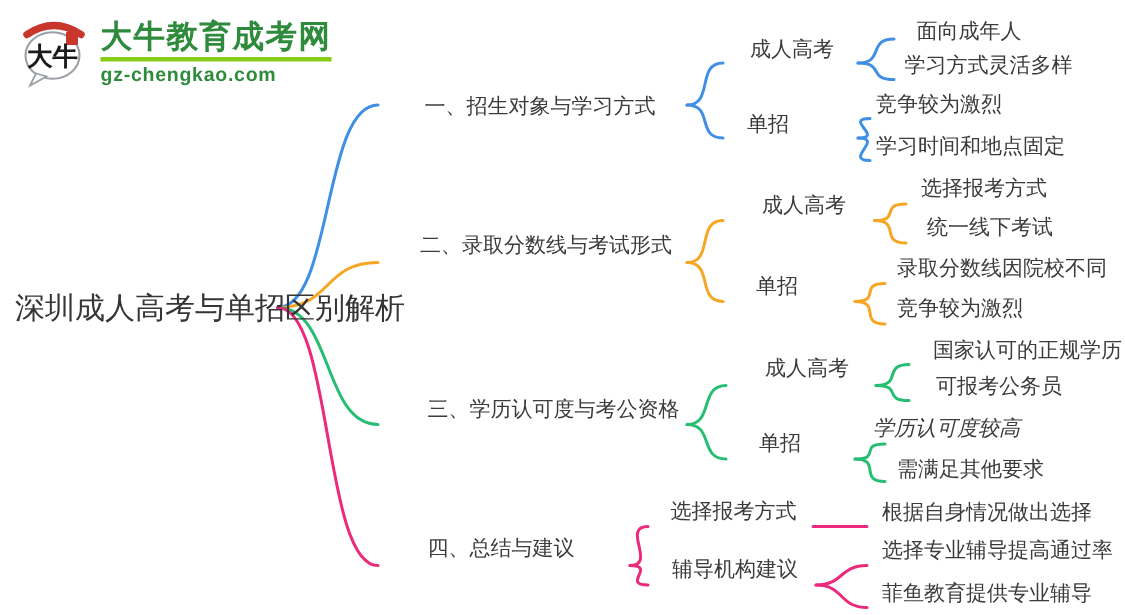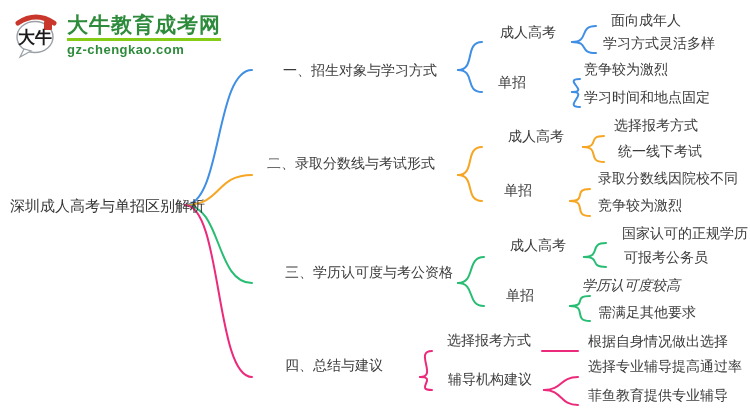--- a/index.html
+++ b/index.html
@@ -15,21 +15,21 @@
   }
   .logo-text .logo-url{
     font-size:13px;font-weight:bold;color:#2E8B3C;letter-spacing:.5px;line-height:15px;
     border-top:3px solid #84cc16;margin-top:2px;padding-top:1px;
   }
   
   #links{position:absolute;left:0;top:0;}
   .node{
     position:absolute;white-space:nowrap;color:#3B3B3B;font-size:14px;line-height:17px;
   }
-  .node.root{font-size:15px;line-height:18px;color:#353535;}
+  .node.root{font-size:20px;line-height:18px;color:#353535;}
 </style>
 </head>
 <body>
 
 <div class="canvas">
 
   <div class="logo">
     <div class="logo-badge">
       <svg width="48" height="50" viewBox="0 0 48 50">
         <path d="M6,13 Q24,1 42,13" fill="none" stroke="#C9372C" stroke-width="5" stroke-linecap="round"></path>
@@ -104,21 +104,21 @@
 
   <div id="nodes">
       <div class="node root" style="left: 10px; top: 197px;">深圳成人高考与单招区别解析</div>
       <div class="node" style="left: 283px; top: 50px; margin-top: 12px;">一、招生对象与学习方式</div>
       <div class="node" style="left: 500px; top: 24px;">成人高考</div>
       <div class="node" style="left: 611px; top: 12px;">面向成年人</div>
       <div class="node" style="left: 603px; top: 35px;">学习方式灵活多样</div>
       <div class="node" style="left: 498px; top: 74px;">单招</div>
       <div class="node" style="left: 584px; top: 61px;">竞争较为激烈</div>
       <div class="node" style="left: 584px; top: 89px;">学习时间和地点固定</div>
-      <div class="node" style="left: 267px; top: 155px; text-align: right;">二、录取分数线与考试形式</div>
+      <div class="node" style="left: 280px; top: 155px; text-align: right;">二、录取分数线与考试形式</div>
       <div class="node" style="left: 508px; top: 128px;">成人高考</div>
       <div class="node" style="left: 614px; top: 117px;">选择报考方式</div>
       <div class="node" style="left: 618px; top: 143px;">统一线下考试</div>
       <div class="node" style="left: 504px; top: 182px;">单招</div>
       <div class="node" style="left: 598px; top: 170px;">录取分数线因院校不同</div>
       <div class="node" style="left: 598px; top: 197px;">竞争较为激烈</div>
       <div class="node" style="left: 285px; top: 264px;">三、学历认可度与考公资格</div>
       <div class="node" style="left: 510px; top: 237px;">成人高考</div>
       <div class="node" style="left: 622px; top: 225px;">国家认可的正规学历</div>
       <div class="node" style="left: 624px; top: 249px;">可报考公务员</div>

